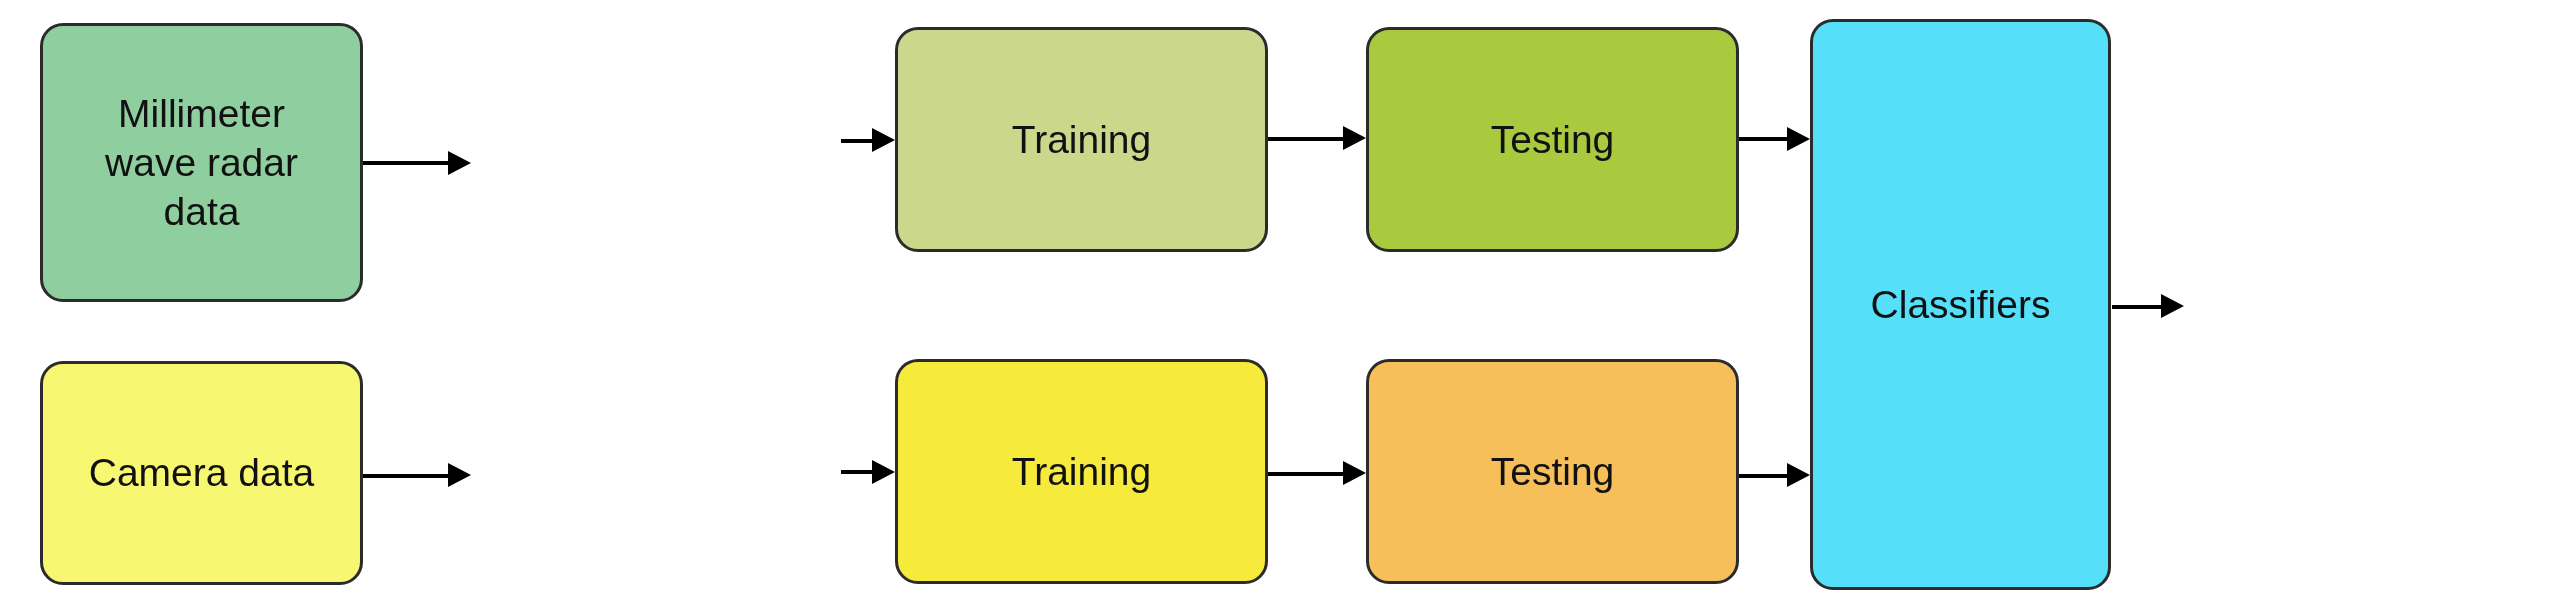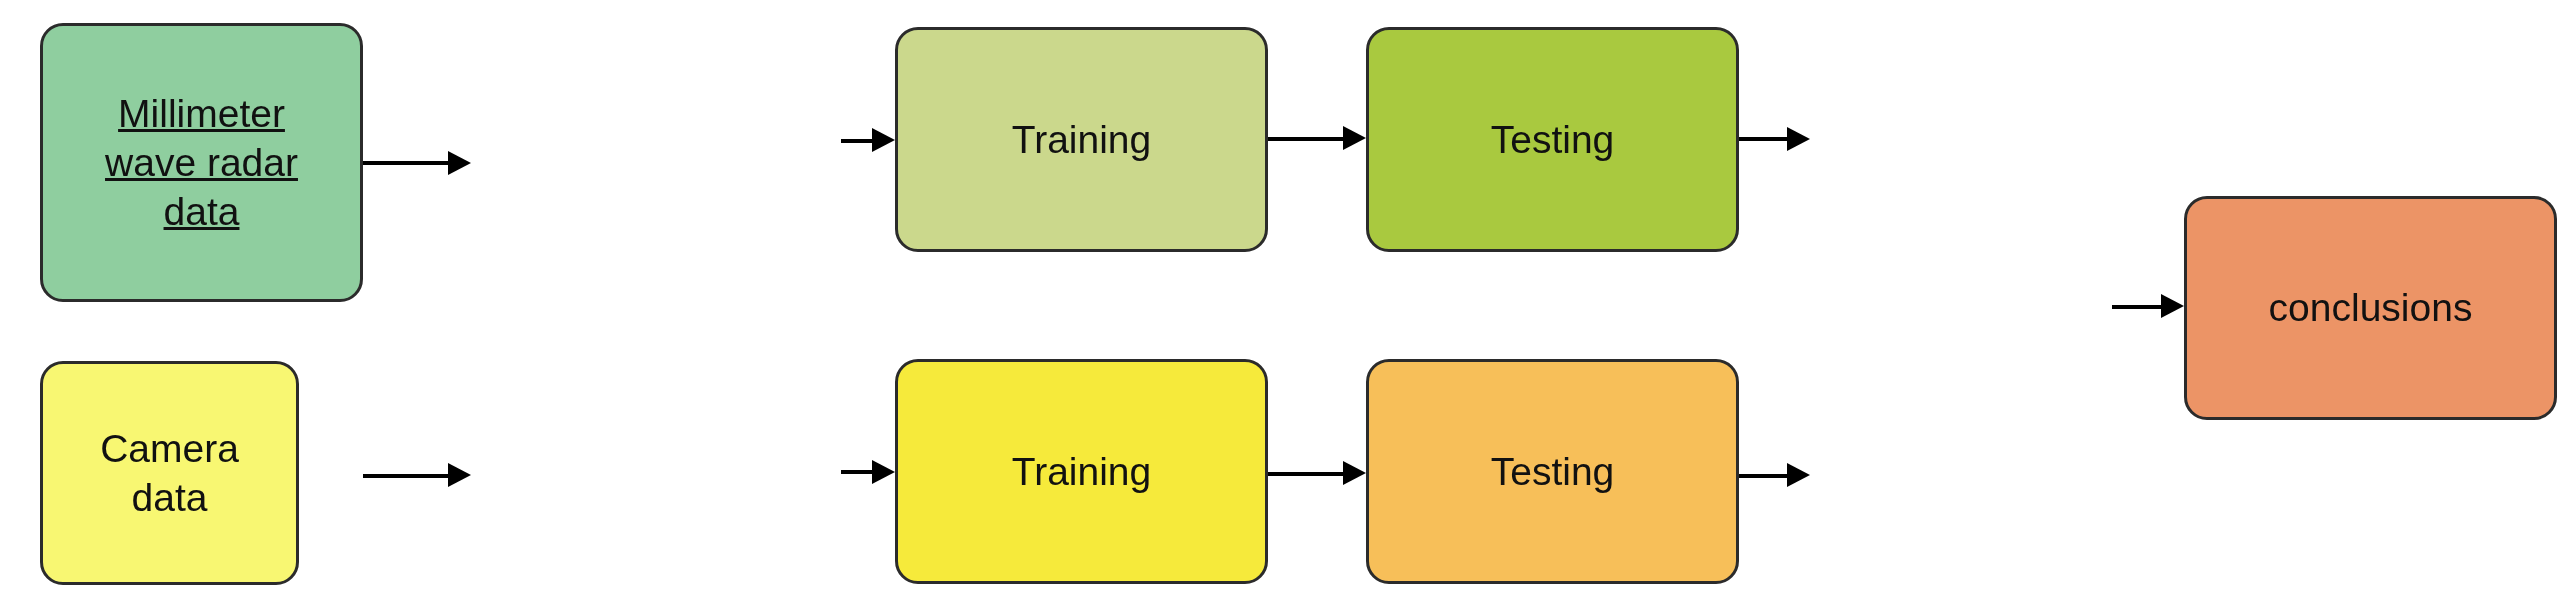--- a/index.html
+++ b/index.html
@@ -43,40 +43,40 @@
     height: 0;
     border-top: 12.4px solid transparent;
     border-bottom: 12.4px solid transparent;
     border-left: 23px solid #000000;
   }
 </style>
 </head>
 <body>
 
 <div class="canvas" style="background: rgb(255, 255, 255);">
-    <div class="node" style="left: 40px; top: 23px; width: 323px; height: 279px; background: rgb(143, 206, 159); border-color: rgb(43, 43, 43); color: rgb(17, 17, 17); padding: 4px 43px; text-decoration: underline;">
+    <div class="node" style="left: 40px; top: 23px; width: 323px; height: 279px; background: rgb(143, 206, 159); border-color: rgb(43, 43, 43); color: rgb(17, 17, 17); padding: 4px 43px;">
       <span class="label">Millimeter wave radar data</span>
     </div>
-    <div class="node" style="left: 40px; top: 361px; width: 259px; height: 224px; background: rgb(248, 247, 114); border-color: rgb(43, 43, 43); color: rgb(17, 17, 17); padding: 0px 35px;">
+    <div class="node" style="left: 40px; top: 361px; width: 323px; height: 224px; background: rgb(248, 247, 114); border-color: rgb(43, 43, 43); color: rgb(17, 17, 17); padding: 0px 35px;">
       <span class="label">Camera data</span>
     </div>
     <div class="node" style="left: 895px; top: 27px; width: 373px; height: 225px; background: rgb(203, 216, 140); border-color: rgb(43, 43, 43); color: rgb(17, 17, 17); padding: 0px 31px;">
       <span class="label">Training</span>
     </div>
     <div class="node" style="left: 1366px; top: 27px; width: 373px; height: 225px; background: rgb(169, 201, 63); border-color: rgb(43, 43, 43); color: rgb(17, 17, 17); padding: 0px 31px;">
       <span class="label">Testing</span>
     </div>
     <div class="node" style="left: 895px; top: 359px; width: 373px; height: 225px; background: rgb(246, 234, 59); border-color: rgb(43, 43, 43); color: rgb(17, 17, 17); padding: 0px 31px;">
       <span class="label">Training</span>
     </div>
     <div class="node" style="left: 1366px; top: 359px; width: 373px; height: 225px; background: rgb(247, 191, 89); border-color: rgb(43, 43, 43); color: rgb(17, 17, 17); padding: 0px 31px;">
       <span class="label">Testing</span>
     </div>
-    <div class="node" style="left: 2184px; top: 196px; width: 373px; height: 224px; background: rgb(236, 148, 102); border-color: rgb(43, 43, 43); color: rgb(17, 17, 17); padding: 0px 31px;">
-      <span class="label">conclusions</span>
+    <div class="node" style="left: 1810px; top: 19.4px; width: 301px; height: 571px; background: rgb(85, 223, 248); border-color: rgb(43, 43, 43); color: rgb(17, 17, 17); padding: 0px 15.5px;">
+      <span class="label">Classifiers</span>
     </div>
     <div class="edge-line" style="left: 363px; top: 161px; width: 88px; background: rgb(0, 0, 0);"></div>
     <div class="edge-head" style="left: 448px; top: 151px; border-left-color: rgb(0, 0, 0);"></div>
     <div class="edge-line" style="left: 363px; top: 474px; width: 88px; background: rgb(0, 0, 0);"></div>
     <div class="edge-head" style="left: 448px; top: 463px; border-left-color: rgb(0, 0, 0);"></div>
     <div class="edge-line" style="left: 841px; top: 139px; width: 34px; background: rgb(0, 0, 0);"></div>
     <div class="edge-head" style="left: 872px; top: 128px; border-left-color: rgb(0, 0, 0);"></div>
     <div class="edge-line" style="left: 841px; top: 470px; width: 34px; background: rgb(0, 0, 0);"></div>
     <div class="edge-head" style="left: 872px; top: 460px; border-left-color: rgb(0, 0, 0);"></div>
     <div class="edge-line" style="left: 1268px; top: 137px; width: 78px; background: rgb(0, 0, 0);"></div>

